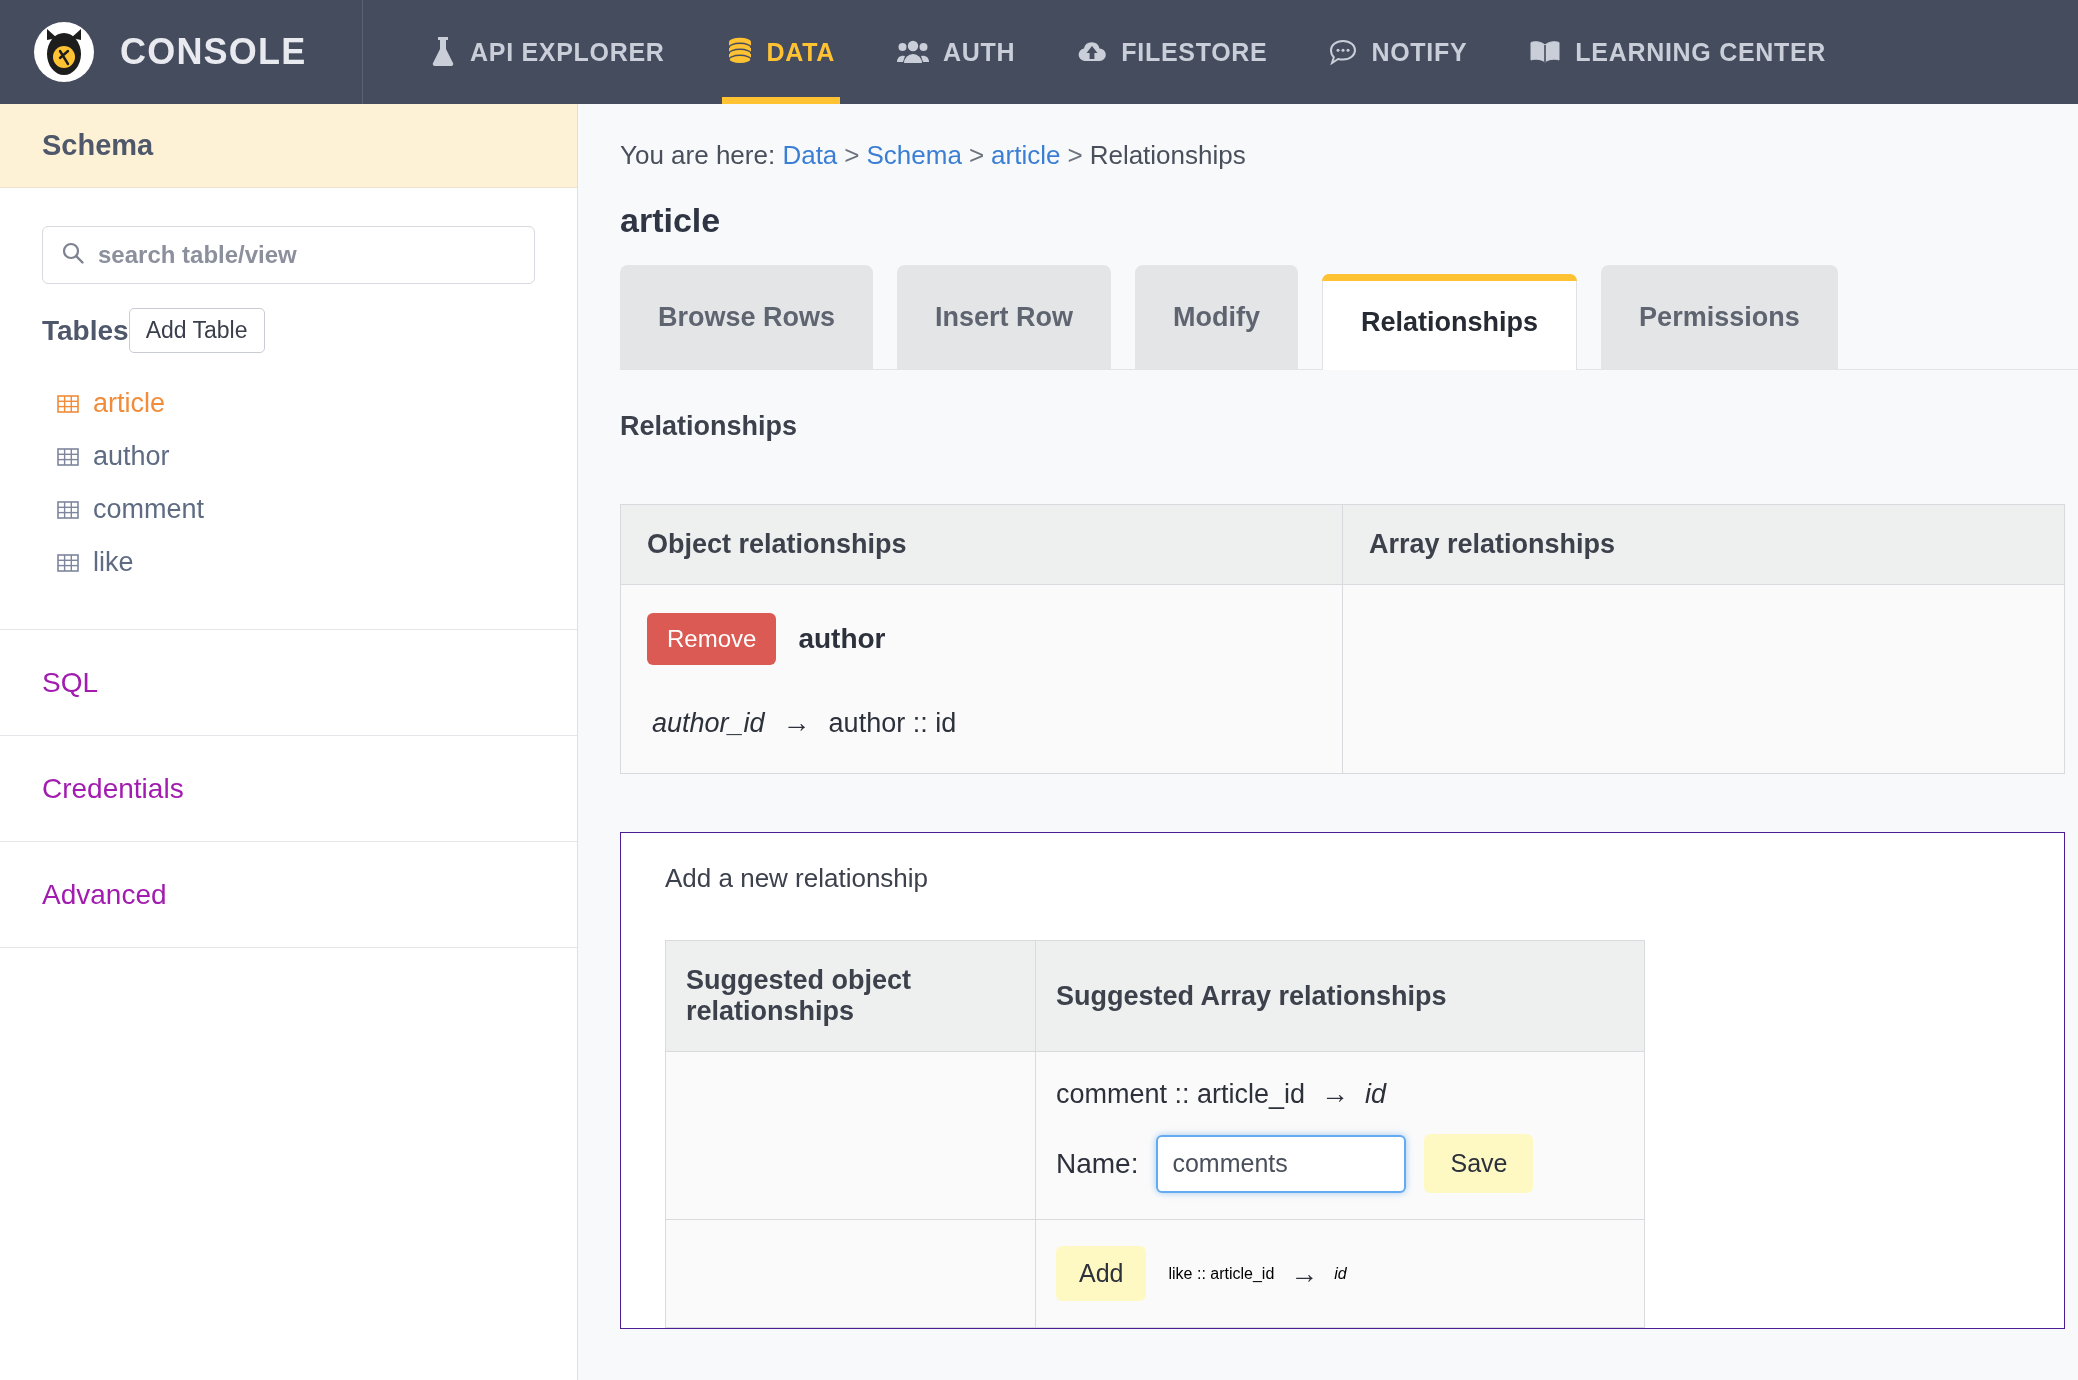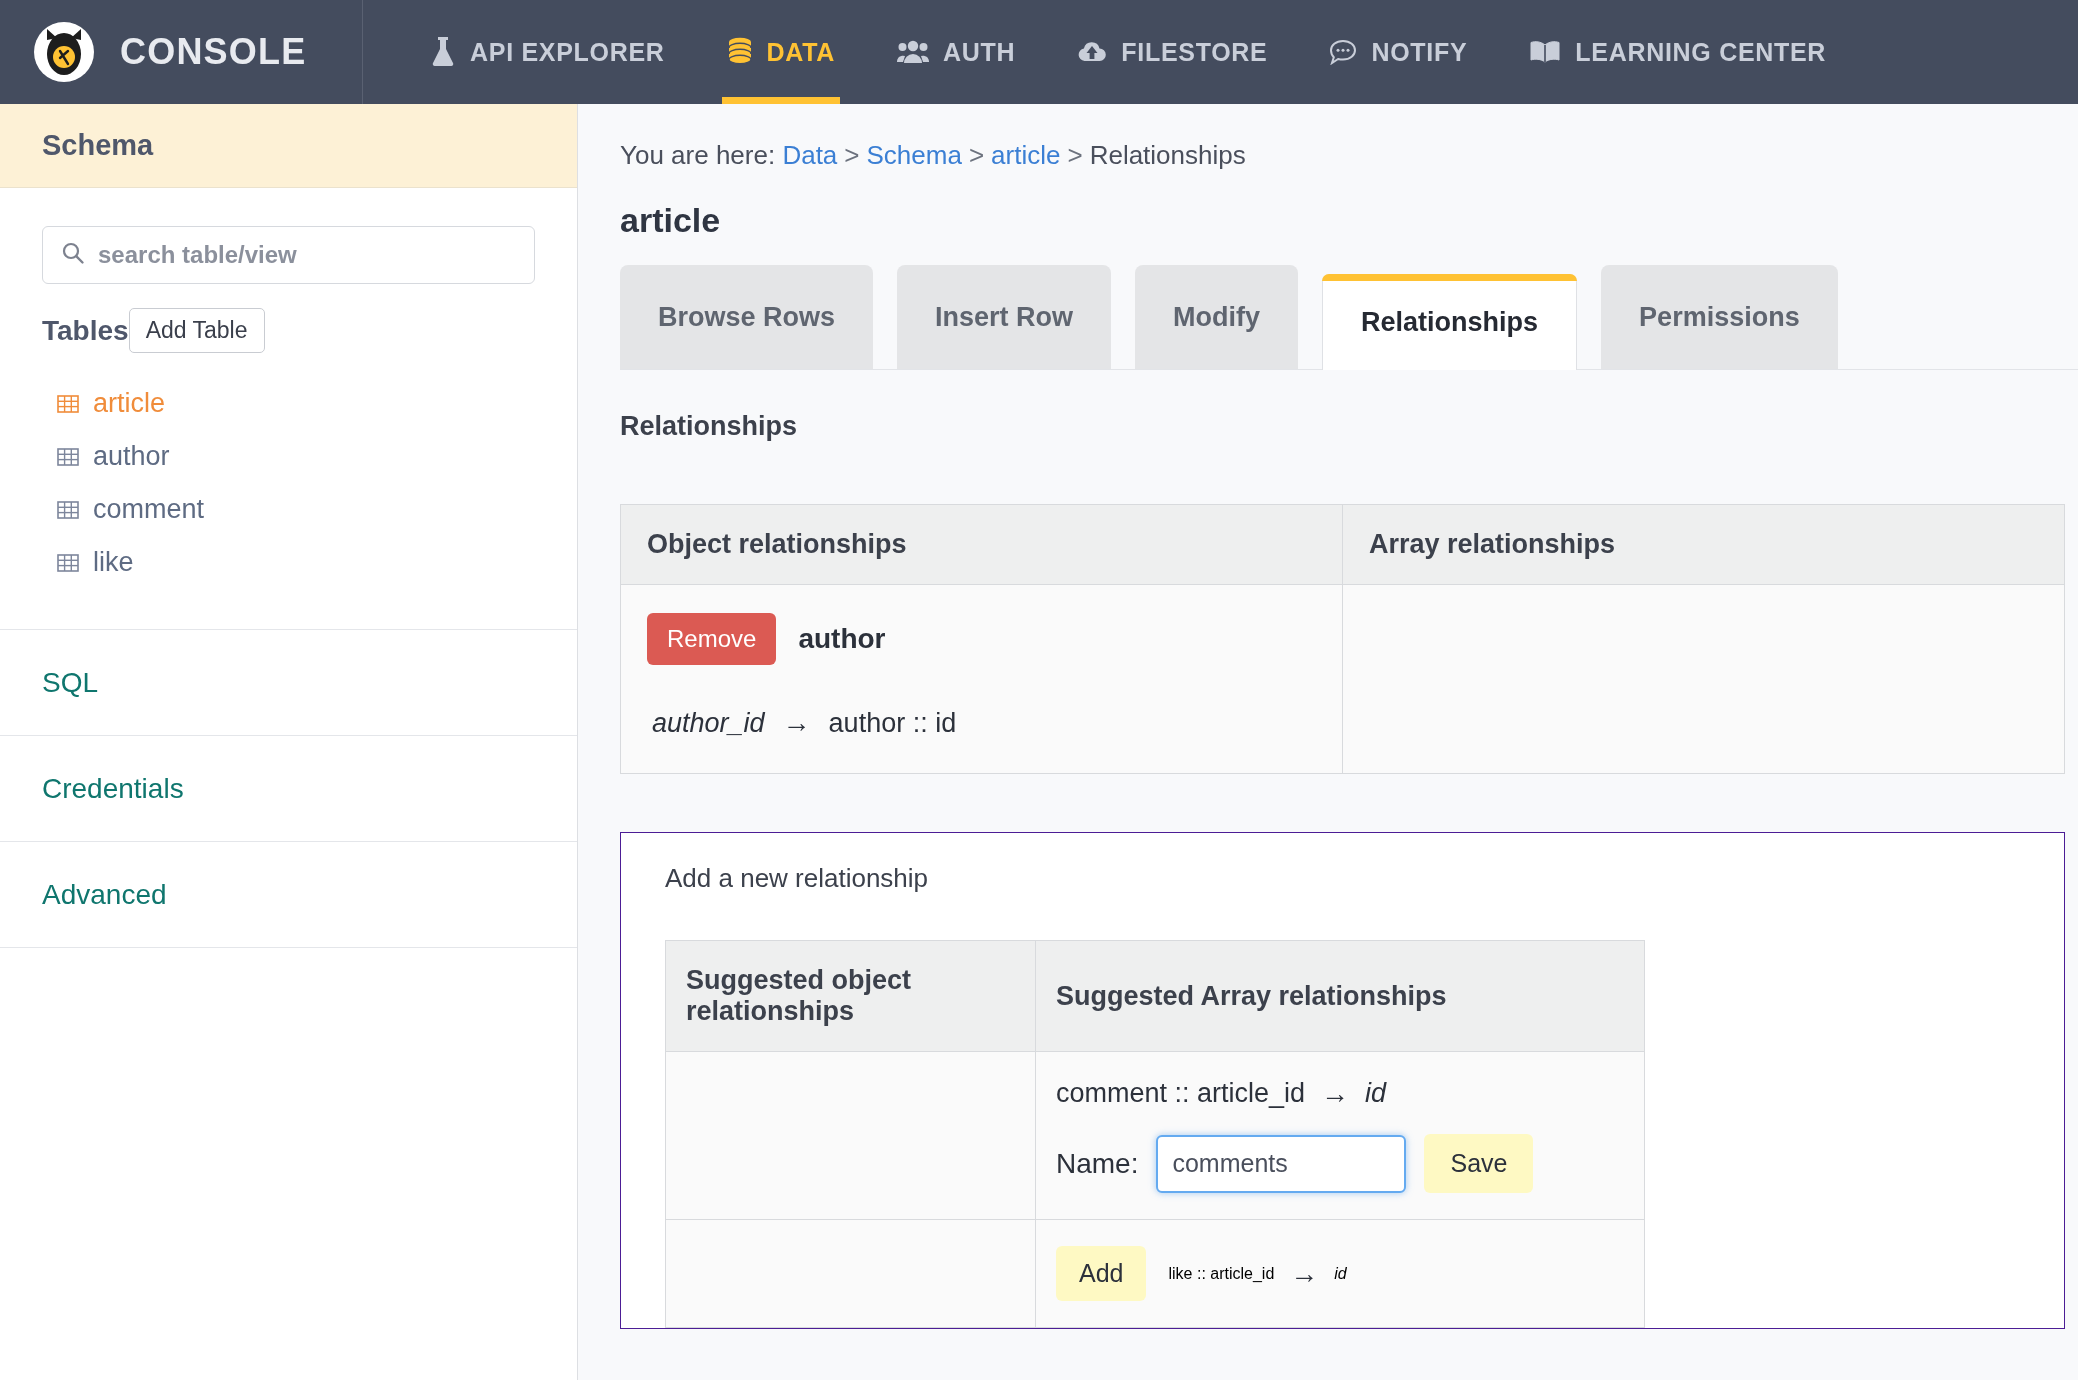--- a/index.html
+++ b/index.html
@@ -151,21 +151,21 @@
   .table-item.sel { color: #f08c3a; }
   .grid-ico { display: block; }
 
   .sb-link {
     height: 106px;
     display: flex;
     align-items: center;
     padding-left: 42px;
     border-bottom: 1px solid #e4e6ea;
     font-size: 28px;
-    color: #0f766e;
+    color: #a21caf;
     cursor: pointer;
   }
 
   
   .main {
     flex: 1 1 auto;
     background: #f8f9fb;
     position: relative;
     overflow: hidden;
   }
@@ -330,20 +330,21 @@
     border-bottom: 1px solid #d8dadd;
     vertical-align: top;
     padding: 26px 0 26px 20px;
   }
   .sug-table td:last-child { border-right: none; }
   .sug-table tr:last-child td { border-bottom: none; }
   .sug-line {
     font-size: 27px;
     color: #2c313b;
     display: flex;
+    align-items: center;
     gap: 16px;
   }
   .name-row {
     margin-top: 24px;
     display: flex;
     align-items: center;
     gap: 18px;
   }
   .name-lbl { font-size: 28px; color: #2c313b; }
   .name-input {

